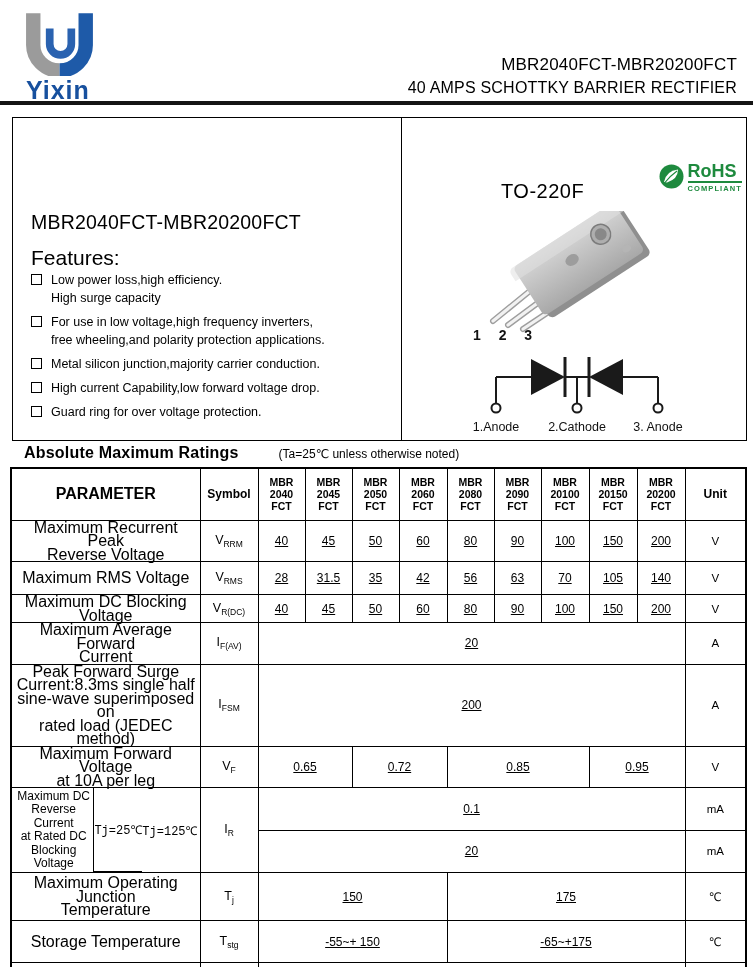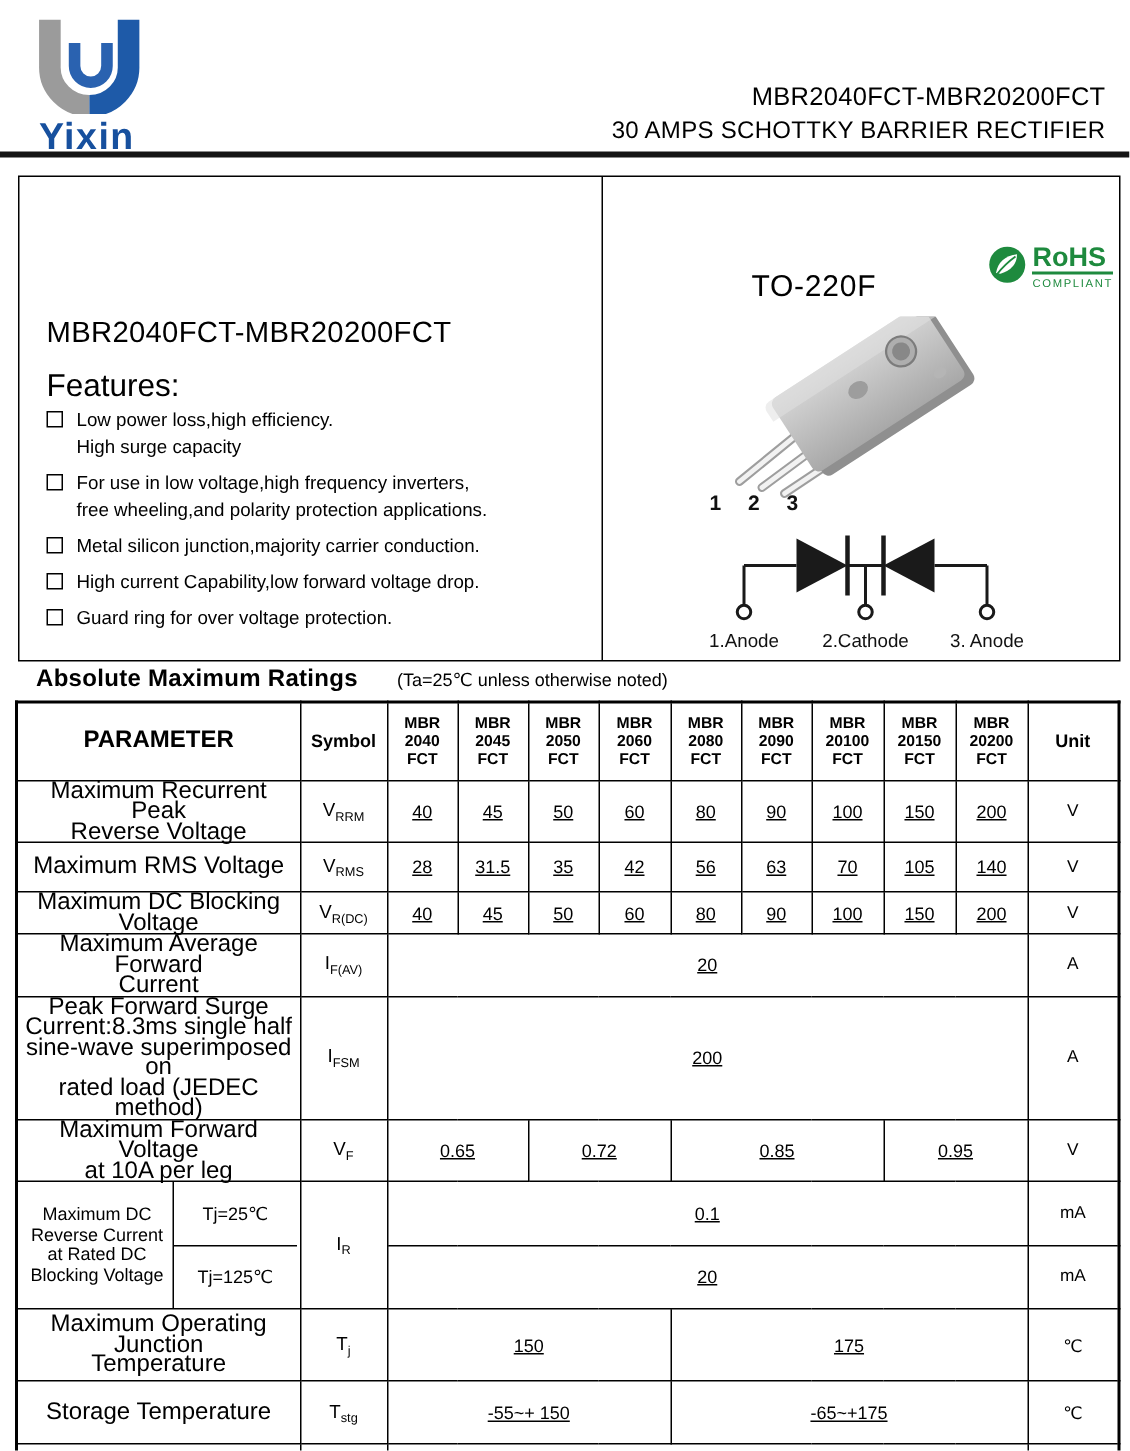--- a/index.html
+++ b/index.html
@@ -28,68 +28,68 @@
   .feat-item{margin-bottom:6px;}
   .feat-l1{display:flex;align-items:flex-start;}
   .cb{flex:0 0 auto;width:9px;height:9px;border:1px solid #000;margin:3px 9px 0 0;}
   .feat-l2{margin-left:20px;}
   .feat-l2:empty{display:none;}
 
   
   .rohs{position:absolute;top:8px;right:4px;display:flex;align-items:flex-start;}
   .rohs-col{margin-left:3px;}
   .rohs-word{font-size:18px;font-weight:bold;color:#1e8a3e;line-height:17px;border-bottom:2.5px solid #1e8a3e;padding-bottom:1px;}
-  .rohs-sub{font-size:7.5px;font-weight:normal;color:#1e8a3e;letter-spacing:1.1px;margin-top:1px;}
+  .rohs-sub{font-size:7.5px;font-weight:bold;color:#1e8a3e;letter-spacing:1.1px;margin-top:1px;}
   .package-name{position:absolute;left:98px;top:25px;font-size:20px;letter-spacing:.5px;}
   .package-img{position:absolute;left:48px;top:56px;}
   .diode-schematic{position:absolute;left:58px;top:192px;}
 
   
   .ratings{position:absolute;left:10px;top:444px;width:737px;}
   .ratings-head{display:flex;align-items:baseline;margin-left:14px;}
   .ratings-title{font-size:16px;font-weight:bold;letter-spacing:.2px;}
-  .ratings-note{font-size:12px;margin-left:26px;}
+  .ratings-note{font-size:12px;margin-left:40px;}
   table.amr{border-collapse:collapse;margin-top:5px;width:737px;table-layout:fixed;}
   table.amr th,table.amr td{border:1px solid #000;text-align:center;vertical-align:middle;padding:0 2px;box-sizing:border-box;}
   table.amr{border:2px solid #000;}
   th.hparam{font-size:16px;font-weight:bold;}
   th.hsym{font-size:12px;font-weight:bold;}
   th.hmodel{font-size:10.5px;font-weight:bold;line-height:12px;white-space:pre-line;padding:0;}
   th.hunit{font-size:12px;font-weight:bold;}
   td.param{font-size:16px;line-height:13.5px;white-space:pre-line;}
   td.val{font-size:12px;text-decoration:underline;}
   td.sym{font-size:12.5px;}
   td.unit{font-size:11.5px;}
   sub.ssub{font-size:8.5px;vertical-align:-3px;letter-spacing:0;}
   tr.rh-head{height:52px;}  tr.rh-vrrm{height:35px;} tr.rh-vrms{height:33px;margin-top:28px;}
   tr.rh-vrdc{height:25px;}  tr.rh-ifav{height:34px;} tr.rh-ifsm{height:54px;}
   tr.rh-vf{height:40px;}    tr.rh-ir{height:35px;}   tr.rh-tj{height:48px;}
   tr.rh-tstg{height:42px;}  tr.rh-rjc{height:46px;}
   td.ir-param{padding:0;}
   .ir-wrap{display:flex;height:84px;align-items:stretch;}
   .ir-label{flex:1.25;display:flex;align-items:center;justify-content:center;font-size:12px;line-height:13.5px;white-space:pre-line;}
-  .ir-conds{flex:1;display:flex;flex-direction:column;border-left:1px solid #000;}
+  .ir-conds{flex:1;display:flex;border-left:1px solid #000;font-family:Liberation Mono, monospace;}
   .ir-cond{flex:1;display:flex;align-items:center;justify-content:center;font-size:12px;}
   .ir-cond:first-child{border-bottom:1px solid #000;}
 </style>
 </head>
 <body>
 
 <div class="logo">
   <svg width="72" height="66" viewBox="0 0 70 64">
     <path d="M9,3 L9,33 A25.5,25 0 0 0 34.6,58.8 L34.6,58.8" fill="none" stroke="#9b9b9b" stroke-width="14"></path>
     <path d="M34.6,58.8 A25.5,25 0 0 0 60,33 L60,3" fill="none" stroke="#1e5aa8" stroke-width="14"></path>
     <path d="M25,18 L25,33 A10.5,10.5 0 0 0 46,33 L46,18" fill="none" stroke="#2a62b0" stroke-width="7.5"></path>
   </svg>
   <div class="logo-text">Yixin</div>
 </div>
 
 <div class="doc-titles">
   <div class="doc-title">MBR2040FCT-MBR20200FCT</div>
-  <div class="doc-subtitle">30 AMPS SCHOTTKY BARRIER RECTIFIER</div>
+  <div class="doc-subtitle">40 AMPS SCHOTTKY BARRIER RECTIFIER</div>
 </div>
 
 <div class="header-rule"></div>
 
 <div class="content-box">
 
   <div class="pane-left">
     <div class="part-title">MBR2040FCT-MBR20200FCT</div>
     <div class="features-heading">Features:</div>
     <div class="features">

